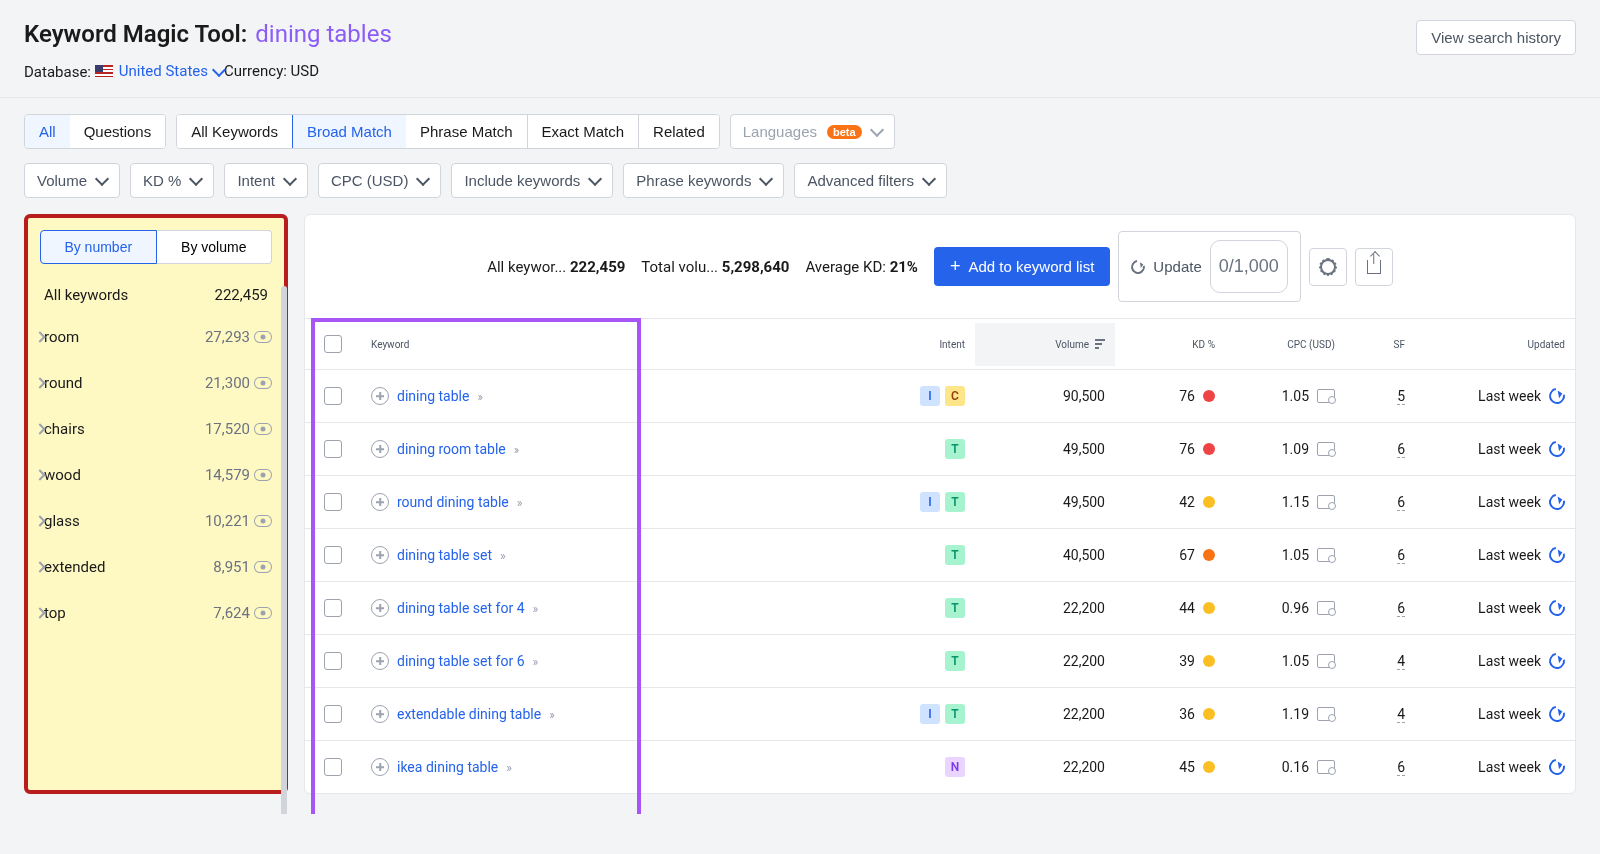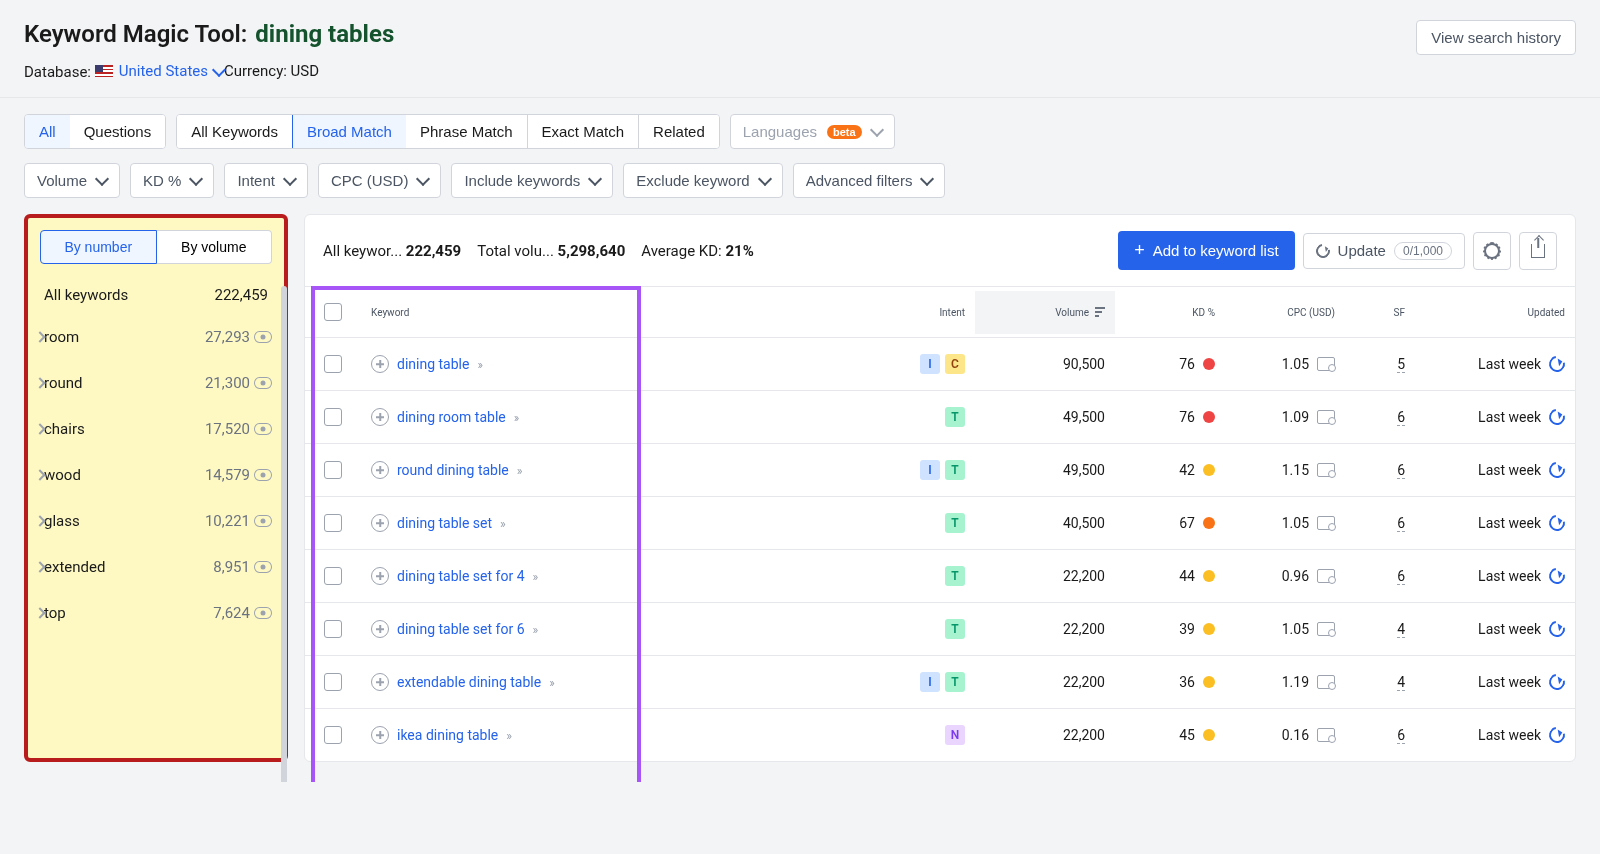--- a/index.html
+++ b/index.html
@@ -1,20 +1,20 @@
 <!DOCTYPE html>
 <html><head>
 <meta charset="utf-8">
 <style>
 *{margin:0;padding:0;box-sizing:border-box;}
 body{font-family:-apple-system,BlinkMacSystemFont,"Segoe UI",Roboto,sans-serif;background:#f3f4f6;color:#1a1a1a;font-size:14px;}
 .header{padding:20px 24px 16px;}
 .header-top{display:flex;justify-content:space-between;align-items:flex-start;}
 .title-row{display:flex;align-items:baseline;gap:8px;font-size:24px;font-weight:600;}
-.title-query{color:#14532d;font-weight:700;}
+.title-query{color:#8b5cf6;font-weight:400;}
 .btn-outline{background:#fff;border:1px solid #d1d5db;border-radius:4px;padding:8px 14px;color:#4b5563;cursor:pointer;font-size:15px;}
 .meta-row{display:flex;margin-top:14px;font-size:15px;}
 .db-label{color:#1a1a1a;}
 .db-link{color:#2563eb;cursor:pointer;display:inline-flex;align-items:center;gap:6px;}
 .flag{display:inline-block;width:18px;height:12px;background:linear-gradient(to bottom,#b22 0%,#b22 15%,#fff 15%,#fff 30%,#b22 30%,#b22 45%,#fff 45%,#fff 60%,#b22 60%,#b22 75%,#fff 75%,#fff 90%,#b22 90%);position:relative;}
 .flag::before{content:"";position:absolute;top:0;left:0;width:8px;height:7px;background:#3c3b6e;}
 .chev{width:10px;height:10px;border-right:2px solid currentColor;border-bottom:2px solid currentColor;transform:rotate(45deg);margin-bottom:3px;display:inline-block;}
 .divider{border-top:1px solid #e5e7eb;}
 .filters{padding:16px 24px;display:flex;flex-direction:column;gap:14px;}
 .filter-row{display:flex;gap:10px;align-items:center;flex-wrap:wrap;}
@@ -33,28 +33,28 @@
 .side-tab:last-child{border-radius:0 4px 4px 0;border-left:none;}
 .side-tab.active{background:#eff6ff;color:#2563eb;border-color:#2563eb;}
 .side-all{display:flex;justify-content:space-between;padding:10px 16px;font-size:15px;}
 .side-item{display:flex;align-items:center;padding:14px 12px 14px 8px;gap:0;font-size:15px;}
 .side-item .chev-r{width:8px;height:8px;border-right:2px solid #9ca3af;border-bottom:2px solid #9ca3af;transform:rotate(-45deg);flex-shrink:0;}
 .side-item .lbl{flex:1;color:#1a1a1a;}
 .side-item .cnt{color:#6b7280;margin-right:4px;}
 .eye{width:18px;height:12px;border:1.5px solid #9ca3af;border-radius:60%/100%;position:relative;}
 .eye::after{content:"";position:absolute;width:5px;height:5px;background:#9ca3af;border-radius:50%;top:50%;left:50%;transform:translate(-50%,-50%);}
 .main{flex:1;background:#fff;border:1px solid #e5e7eb;border-radius:6px;min-width:0;}
-.main-top{display:flex;align-items:center;justify-content:space-between;padding:16px 18px;gap:16px;}
+.main-top{display:flex;align-items:center;justify-content:center;padding:16px 18px;gap:16px;}
 .stats{display:flex;gap:16px;font-size:15px;align-items:baseline;}
 .stats .lbl{color:#1a1a1a;}
 .stats .val{font-weight:700;}
 .actions{display:flex;gap:8px;align-items:center;}
 .btn-primary{background:#2563eb;color:#fff;border:none;border-radius:4px;padding:9px 16px;font-size:15px;cursor:pointer;display:inline-flex;align-items:center;gap:8px;}
 .btn-update{background:#fff;border:1px solid #d1d5db;border-radius:4px;padding:8px 12px;display:inline-flex;align-items:center;gap:8px;font-size:15px;color:#4b5563;cursor:pointer;}
-.count-pill{border:1px solid #d1d5db;border-radius:10px;padding:1px 8px;font-size:12px;color:#6b7280;}
+.count-pill{border:1px solid #d1d5db;border-radius:10px;padding:15px 8px;font-size:18px;color:#6b7280;}
 .icon-btn{width:38px;height:38px;border:1px solid #d1d5db;border-radius:4px;background:#fff;display:inline-flex;align-items:center;justify-content:center;cursor:pointer;}
 .tbl{width:100%;}
 .thead,.trow{display:flex;align-items:center;border-top:1px solid #e5e7eb;}
 .thead{color:#4b5563;font-size:10px;}
 .thead .vol-col{background:#f3f4f6;}
 .cell{padding:16px 10px;}
 .chk-col{width:56px;display:flex;justify-content:center;}
 .kw-col{flex:1;min-width:100px;display:flex;align-items:center;gap:8px;}
 .intent-col{width:90px;display:flex;gap:5px;justify-content:flex-start;}
 .vol-col{width:140px;text-align:right;justify-content:flex-end;display:flex;align-items:center;gap:6px;}
@@ -158,21 +158,21 @@
       </button>
       <button class="filter-btn">
         <span>CPC (USD)</span>
         <span class="chev"></span>
       </button>
       <button class="filter-btn">
         <span>Include keywords</span>
         <span class="chev"></span>
       </button>
       <button class="filter-btn">
-        <span>Exclude keyword</span>
+        <span>Phrase keywords</span>
         <span class="chev"></span>
       </button>
       <button class="filter-btn">
         <span>Advanced filters</span>
         <span class="chev"></span>
       </button>
     </div>
 </div>
 
 <div class="content">

